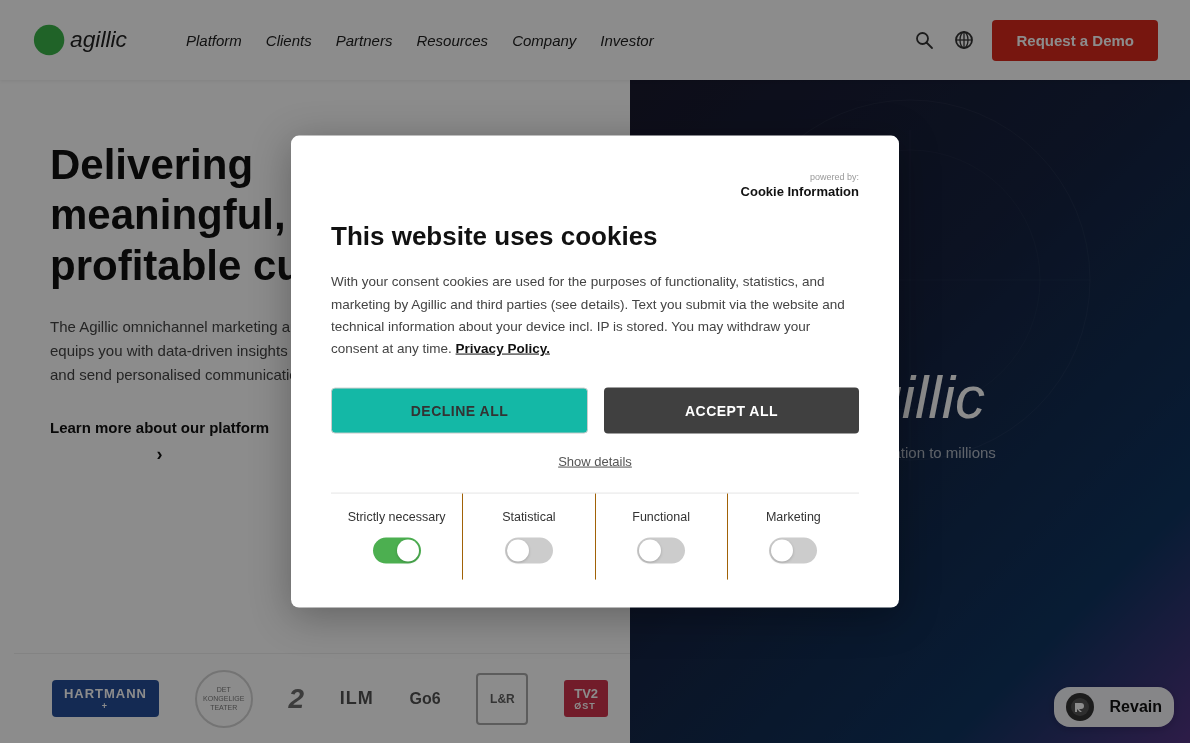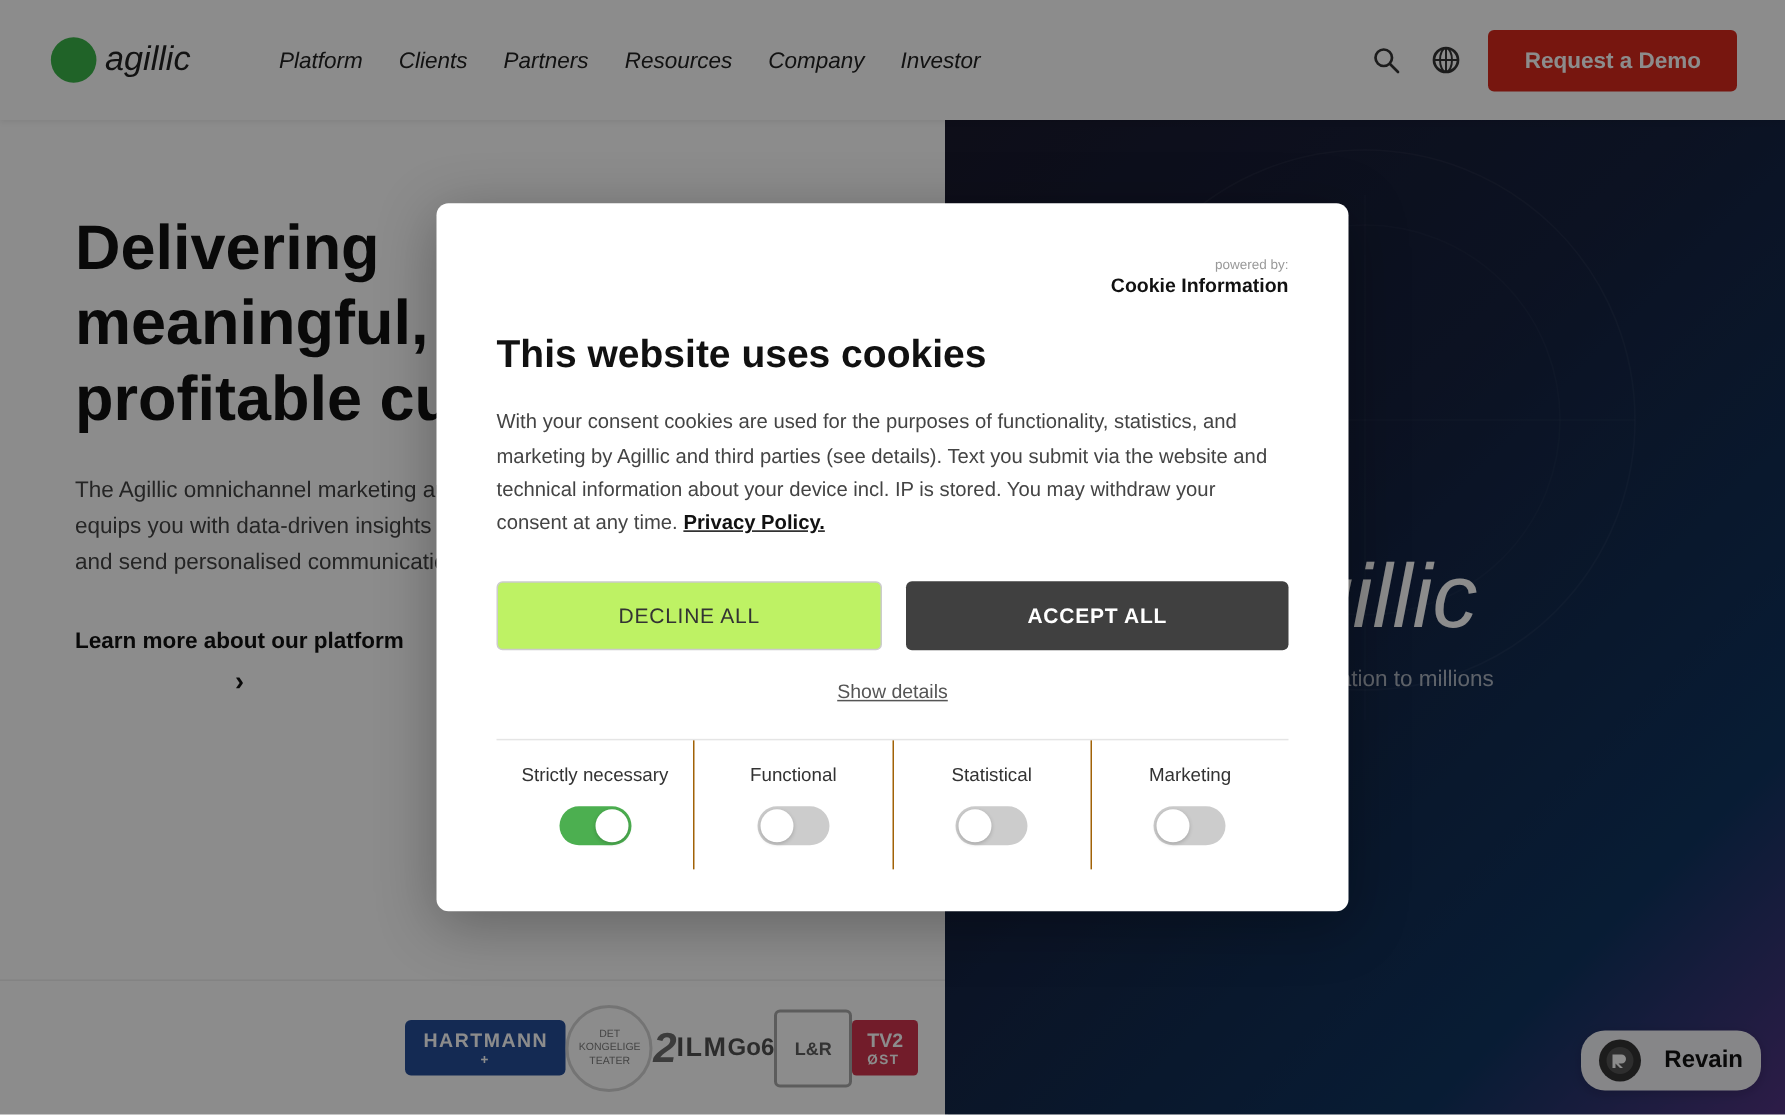--- a/index.html
+++ b/index.html
@@ -265,24 +265,24 @@
     }
     .modal-buttons {
       display: flex;
       gap: 16px;
       margin-bottom: 20px;
     }
     .btn-decline {
       flex: 1;
       padding: 14px;
       border: 1.5px solid #ccc;
-      background: #bef264;
+      background: #14b8a6;
       color: #333;
       font-size: 14px;
-      font-weight: 400;
+      font-weight: 700;
       border-radius: 4px;
       cursor: pointer;
       letter-spacing: 0.5px;
     }
     .btn-accept {
       flex: 1;
       padding: 14px;
       border: none;
       background: #404040;
       color: #fff;
@@ -397,21 +397,21 @@
 <section class="hero">
   <div class="hero-left">
     <h1 class="hero-title">Delivering meaningful, profitable customer</h1>
     <p class="hero-desc">The Agillic omnichannel marketing automation platform equips you with data-driven insights to create, automate and send personalised communication to millions.</p>
     <div class="hero-link">
       <span>Learn more about our platform</span>
       <span class="hero-link-arrow">›</span>
     </div>
 
     
-    <div class="logos-strip" style="position:absolute; bottom:0; left:0; width:632px;justify-content:flex-end;">
+    <div class="logos-strip" style="position:absolute; bottom:0; left:14px; width:632px;">
       <div class="logo-item">
         <div class="logo-hartmann">
           <div style="font-size:13px; font-weight:800; letter-spacing:1px;">HARTMANN</div>
           <div style="font-size:9px; text-align:center; letter-spacing:2px;">+</div>
         </div>
       </div>
       <div class="logo-item">
         <div class="logo-circle" style="width:58px; height:58px;">
           <div style="font-size:7px; text-align:center; color:#666; padding:4px; line-height:1.3;">DET KONGELIGE TEATER</div>
         </div>
@@ -491,28 +491,28 @@
   <div class="cookie-categories">
 
     <div class="cookie-category">
       <span class="category-label">Strictly necessary</span>
       <div class="toggle toggle-on">
         <div class="toggle-knob"></div>
       </div>
     </div>
 
     <div class="cookie-category">
-      <span class="category-label">Functional</span>
+      <span class="category-label">Statistical</span>
       <div class="toggle toggle-off">
         <div class="toggle-knob"></div>
       </div>
     </div>
 
     <div class="cookie-category">
-      <span class="category-label">Statistical</span>
+      <span class="category-label">Functional</span>
       <div class="toggle toggle-off">
         <div class="toggle-knob"></div>
       </div>
     </div>
 
     <div class="cookie-category">
       <span class="category-label">Marketing</span>
       <div class="toggle toggle-off">
         <div class="toggle-knob"></div>
       </div>

